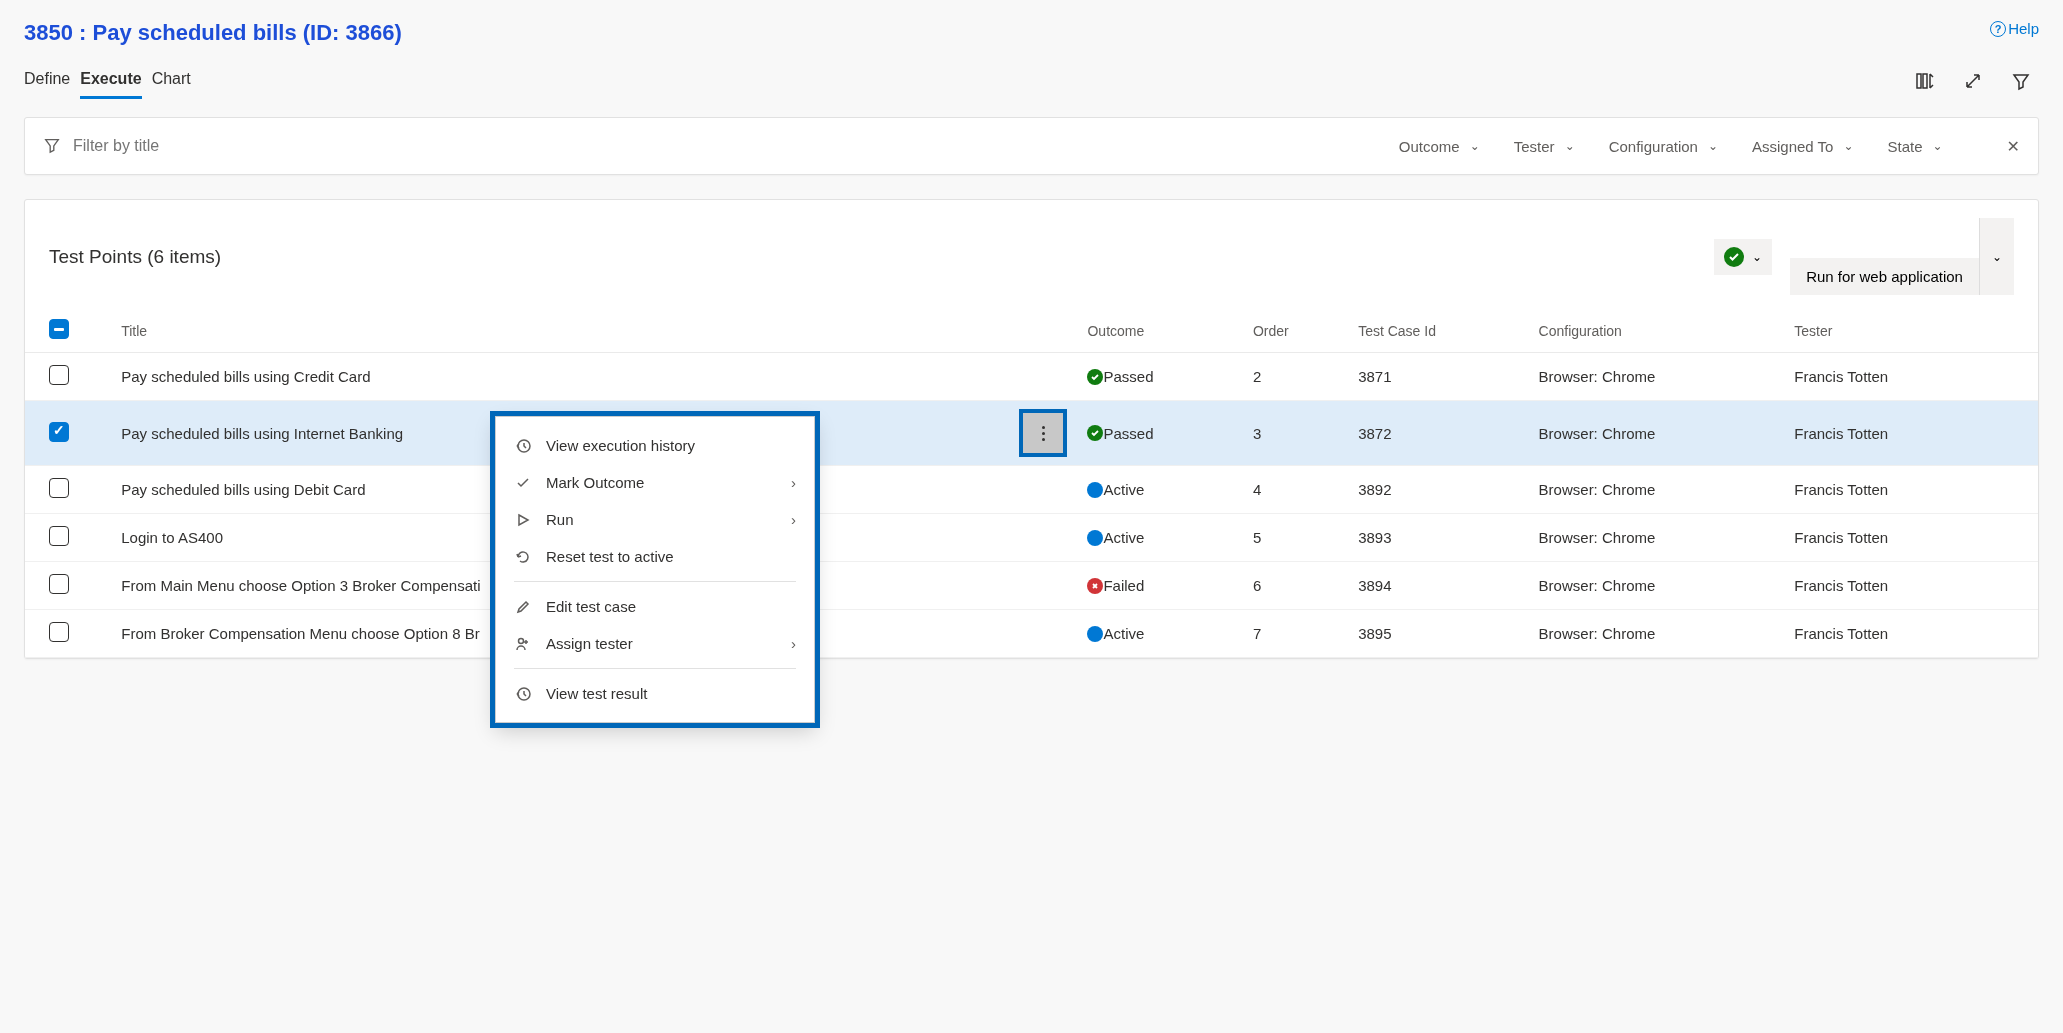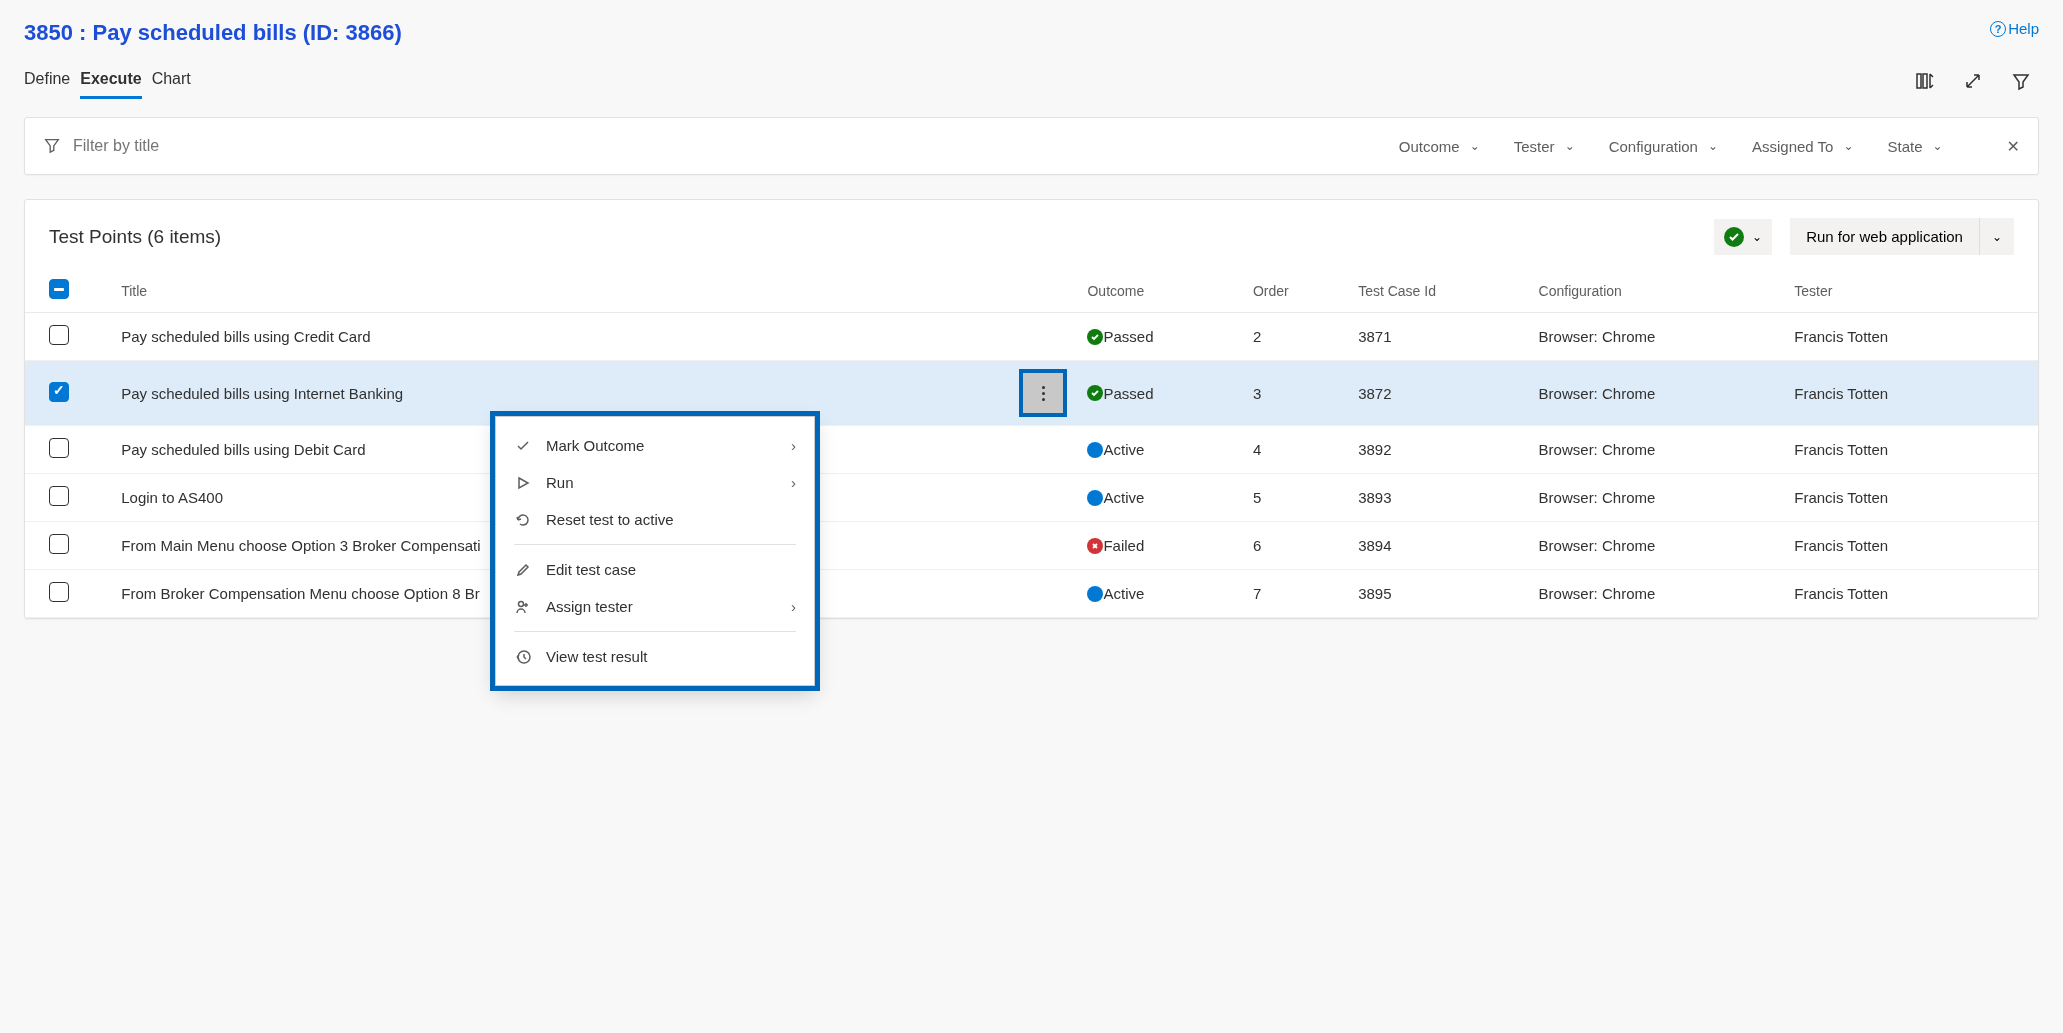--- a/index.html
+++ b/index.html
@@ -166,20 +166,21 @@
     .run-split {
       display: flex;
     }
     .run-btn {
       background: #f3f2f1;
       border: none;
       padding: 10px 16px;
       font-size: 15px;
       cursor: pointer;
       font-family: inherit;
+      margin-top: 40px;
     }
     .run-split-arrow {
       background: #f3f2f1;
       border: none;
       border-left: 1px solid #ddd;
       padding: 10px 12px;
       cursor: pointer;
     }
     .table {
       width: 100%;
@@ -552,20 +553,29 @@
           </tr>
         </tbody>
     </table>
   </div>
 </div>
 
 <div class="context-menu">
   <div class="mi">
     <span class="mi-icon">
       <svg width="16" height="16" viewBox="0 0 16 16" class="svg-stroke">
+          <circle cx="9" cy="8" r="6"></circle>
+          <path d="M9 5 v3 l2 2 M2 8 l2 -2 M2 8 l2 2"></path>
+        </svg>
+    </span>
+    <span>View execution history</span>
+  </div>
+  <div class="mi">
+    <span class="mi-icon">
+      <svg width="16" height="16" viewBox="0 0 16 16" class="svg-stroke">
           <path d="M3 8 l3 3 l7 -7"></path>
         </svg>
     </span>
     <span>Mark Outcome</span>
     <span class="mi-chev">›</span>
   </div>
   <div class="mi">
     <span class="mi-icon">
       <svg width="16" height="16" viewBox="0 0 16 16" class="svg-stroke">
           <path d="M4 3 l9 5 l-9 5 z"></path>

